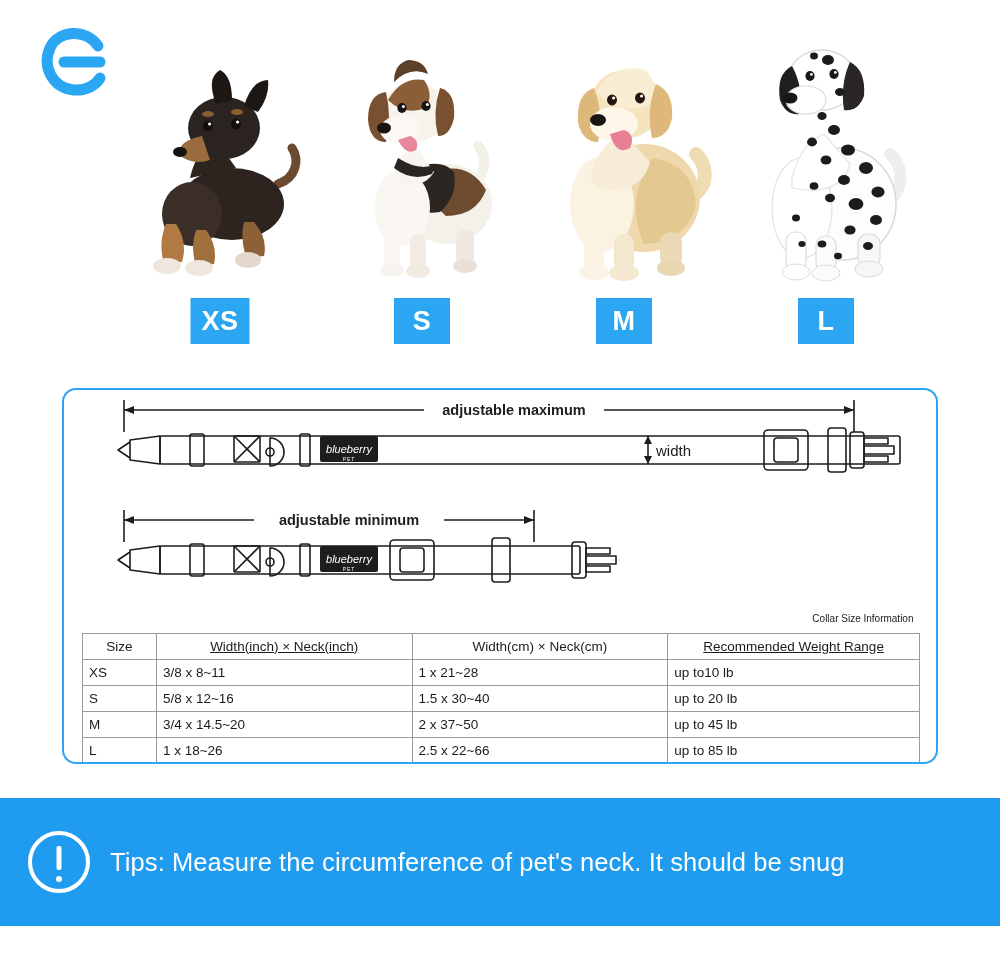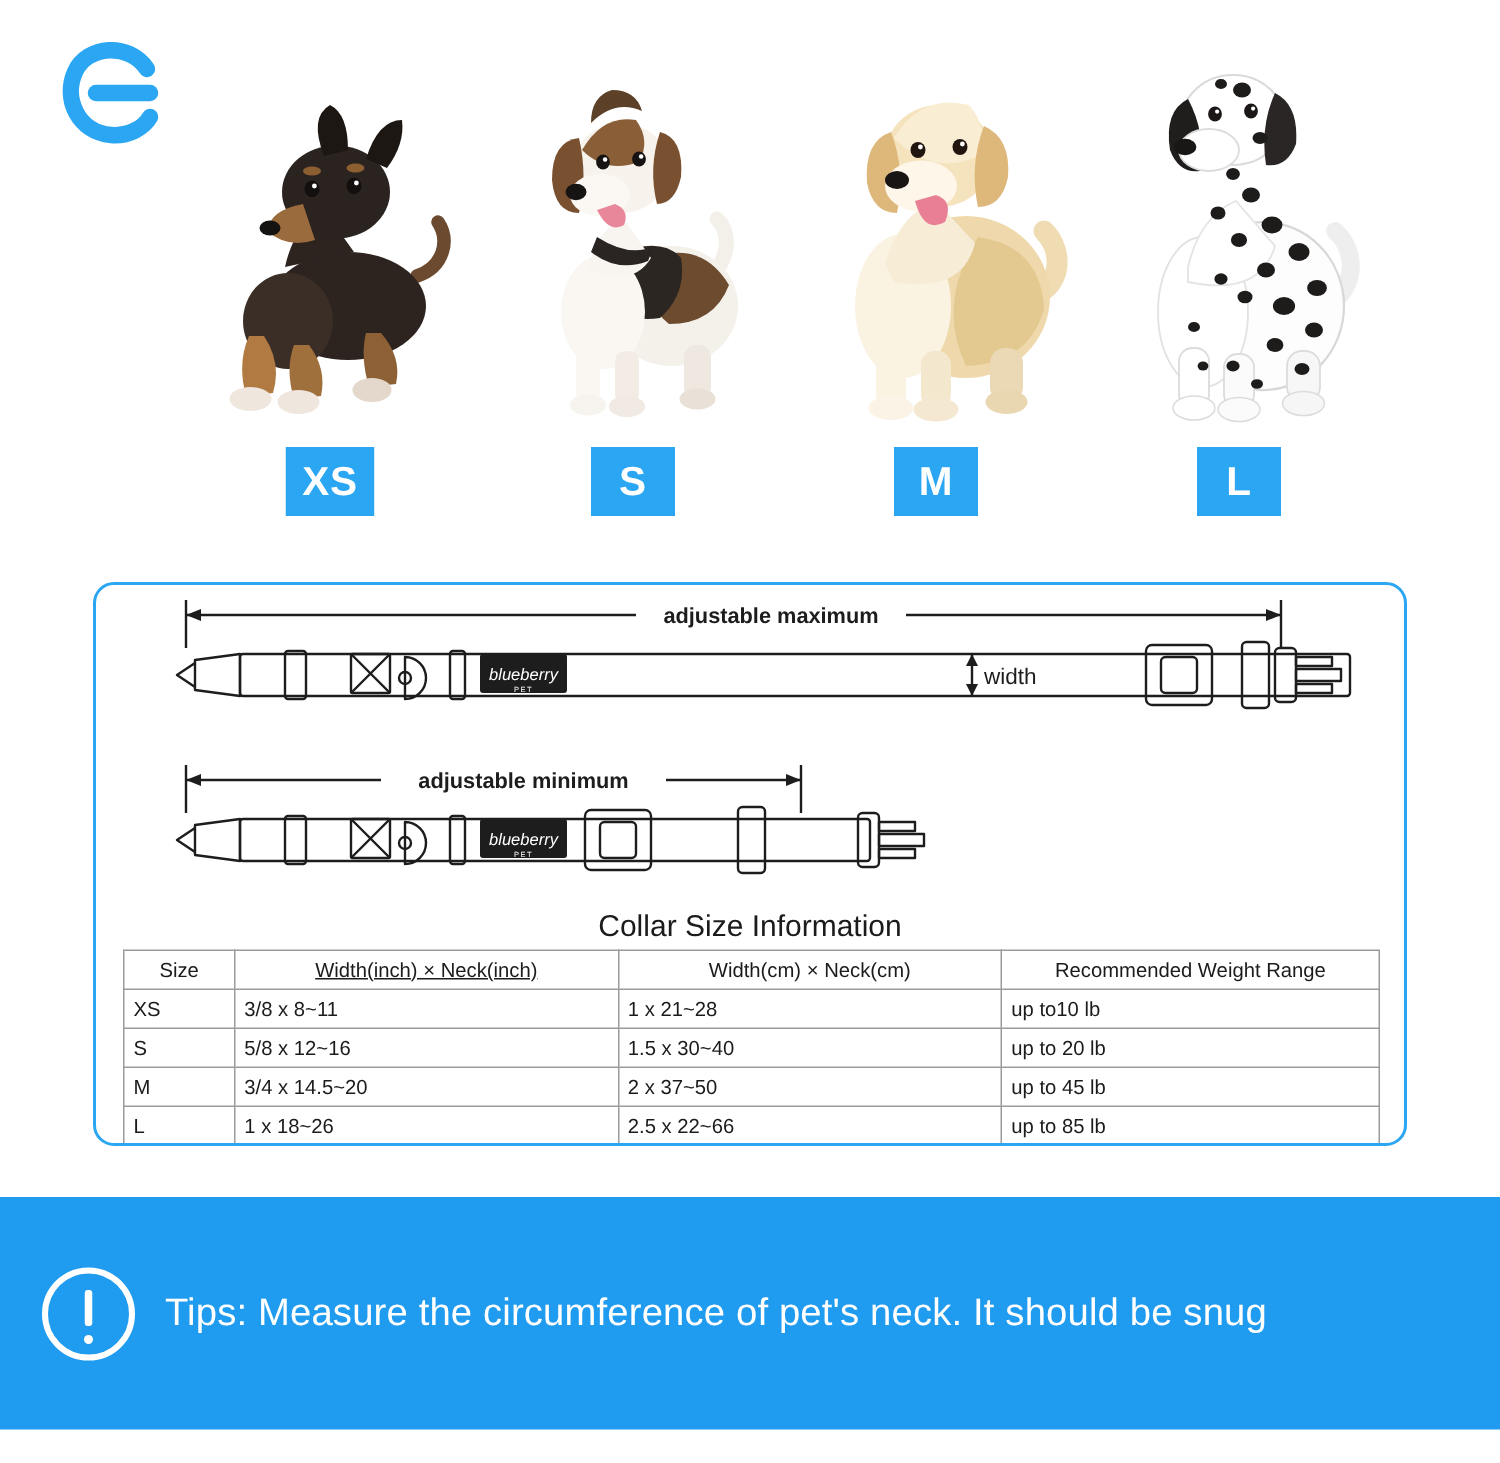--- a/index.html
+++ b/index.html
@@ -94,40 +94,40 @@
     color: #1b1b1b;
   }
   table td, table th {
     border: 1px solid #9b9b9b;
     height: 26px;
     padding: 2px 6px;
     font-weight: normal;
     white-space: nowrap;
   }
   .tbl-title td {
-    text-align: center;
+    text-align: right;
     border-left: none;
     border-right: none;
     border-top: none;
     padding-left: 4px;
     height: 28px;
-    font-size: 20px;
+    font-size: 10px;
   }
   .c-size { width: 74px; }
   .c-in   { width: 256px; text-decoration: underline; }
   .c-cm   { width: 256px; }
-  .c-wt   { width: 252px; }
+  .c-wt   { width: 252px; text-decoration: underline; }
 
   
   .tips {
     position: absolute;
     left: 0;
     top: 798px;
     width: 1000px;
-    height: 155px;
+    height: 128px;
     background: #1F9BEF;
     display: flex;
     align-items: center;
     padding: 0 32px 0 28px;
   }
   .tips-icon {
     flex: 0 0 auto;
     width: 62px;
     height: 62px;
     border: 4px solid #ffffff;

